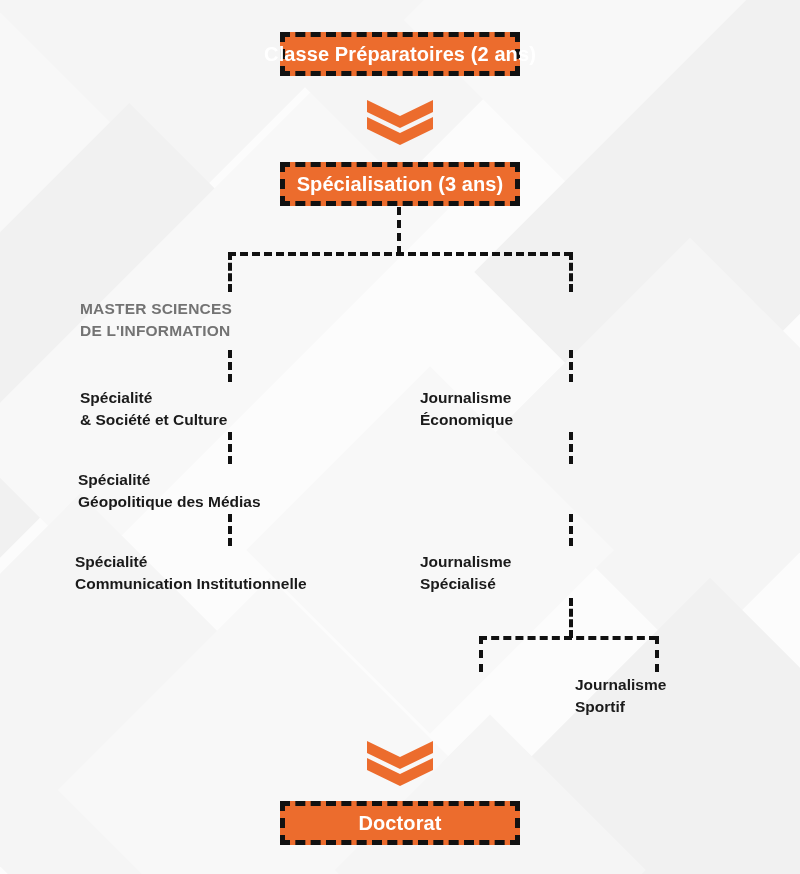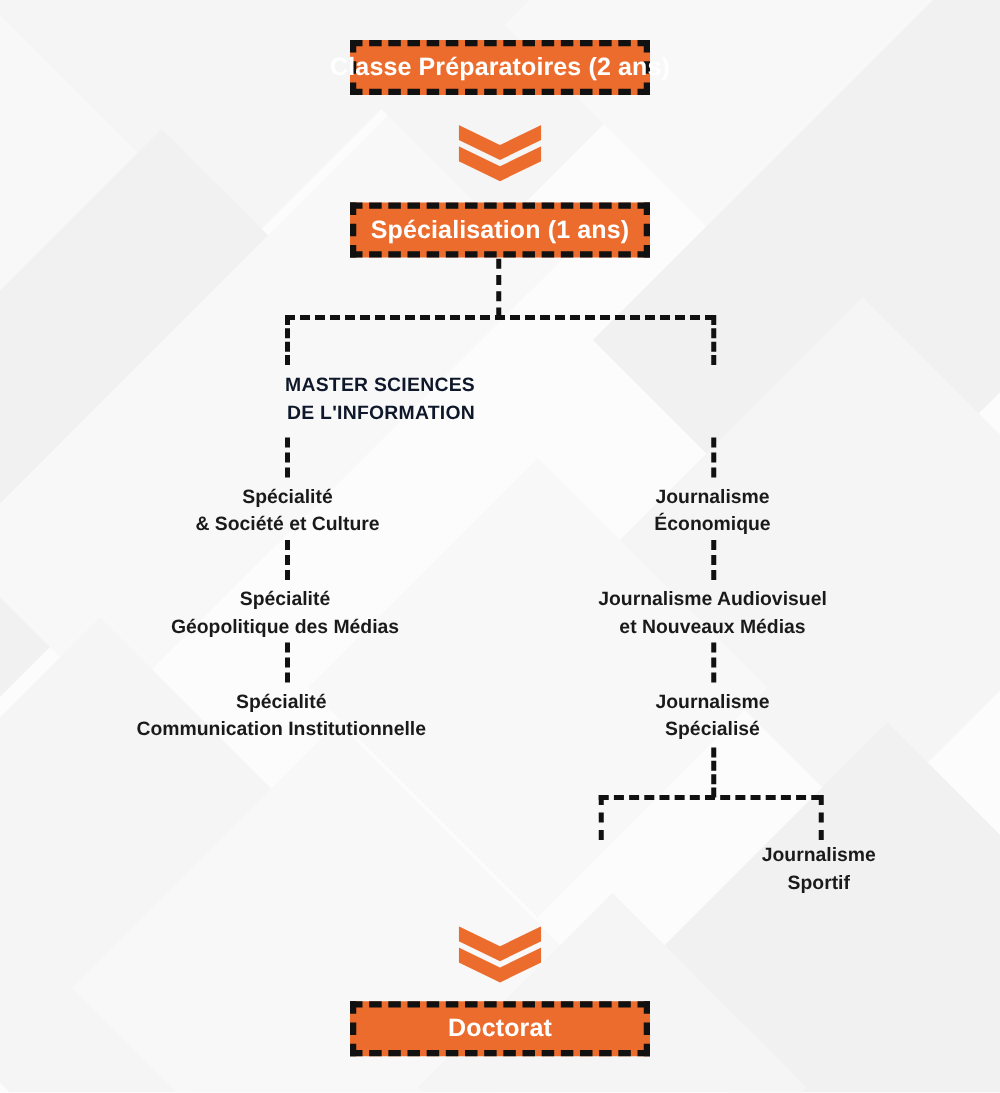--- a/index.html
+++ b/index.html
@@ -71,36 +71,36 @@
   }
   .conn-h {
     position: absolute;
     height: 0;
     border-top: 4px dashed #111111;
   }
 
   
   .branch-title {
     position: absolute;
-    color: #0f172a;
+    color: #737373;
     font-size: 15.5px;
     font-weight: bold;
     line-height: 22px;
-    text-align: right;
+    text-align: left;
     letter-spacing: .2px;
     text-transform: uppercase;
     white-space: pre-line;
   }
   .leaf-node {
     position: absolute;
     color: #1a1a1a;
     font-size: 15.5px;
     font-weight: bold;
     line-height: 22px;
-    text-align: center;
+    text-align: left;
     white-space: pre-line;
   }
 </style>
 </head>
 <body>
 
 <div id="stage">
 
   <div id="bg-pattern">
     <div class="bg-shape lighter" style="left:-120px; top:-60px; width:260px; height:260px;"></div>
@@ -123,21 +123,21 @@
   </div>
 
   <div class="chevron-arrow" style="left:367px; top:100px;">
     <svg width="66" height="46" viewBox="0 0 66 46" xmlns="http://www.w3.org/2000/svg">
       <polygon points="0,0 33,16 66,0 66,12 33,28 0,12" fill="#ec6c2d"></polygon>
       <polygon points="0,17 33,33 66,17 66,29 33,45 0,29" fill="#ec6c2d"></polygon>
     </svg>
   </div>
 
   <div class="node-box" style="left:280px; top:162px; width:240px; height:44px;">
-    <span class="node-label">Spécialisation (1 ans)</span>
+    <span class="node-label">Spécialisation (3 ans)</span>
   </div>
 
   <div class="conn-v" style="left:397px; top:207px; height:47px;"></div>
 
   <div class="conn-h" style="left:228px; top:252px; width:344px;"></div>
 
   <div class="conn-v" style="left:228px; top:252px; height:40px;"></div>
 
   <div class="conn-v" style="left:569px; top:252px; height:40px;"></div>
 
@@ -160,22 +160,20 @@
 Communication Institutionnelle</div>
 
 
   <div class="conn-v" style="left:569px; top:350px; height:32px;"></div>
 
   <div class="leaf-node" style="left:420px; top:387px; width:300px;">Journalisme
 Économique</div>
 
   <div class="conn-v" style="left:569px; top:432px; height:32px;"></div>
 
-  <div class="leaf-node" style="left:420px; top:469px; width:300px;">Journalisme Audiovisuel
-et Nouveaux Médias</div>
 
   <div class="conn-v" style="left:569px; top:514px; height:32px;"></div>
 
   <div class="leaf-node" style="left:420px; top:551px; width:300px;">Journalisme
 Spécialisé</div>
 
   <div class="conn-v" style="left:569px; top:598px; height:40px;"></div>
   <div class="conn-h" style="left:479px; top:636px; width:178px;"></div>
   <div class="conn-v" style="left:479px; top:636px; height:36px;"></div>
   <div class="conn-v" style="left:655px; top:636px; height:36px;"></div>

